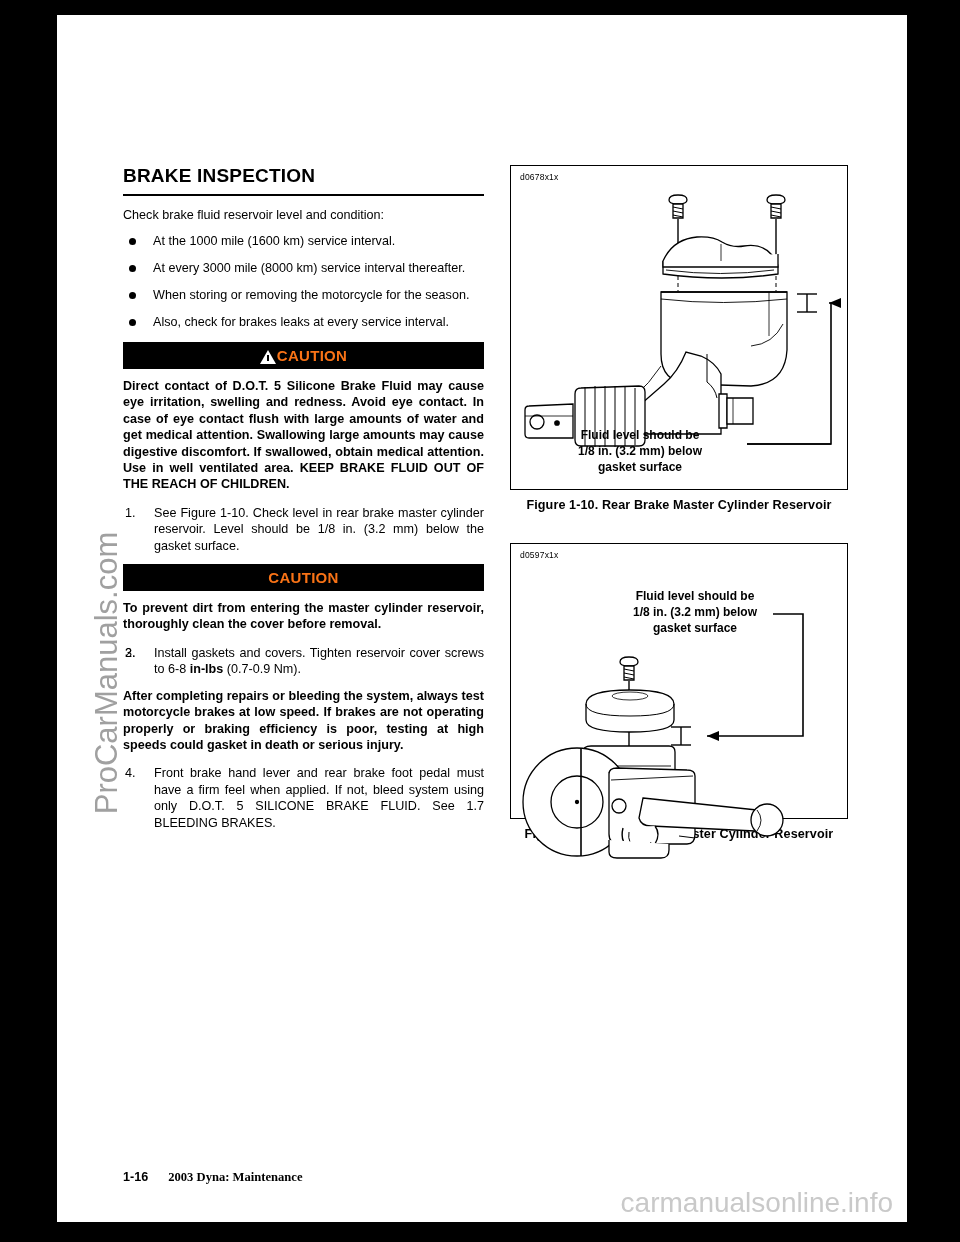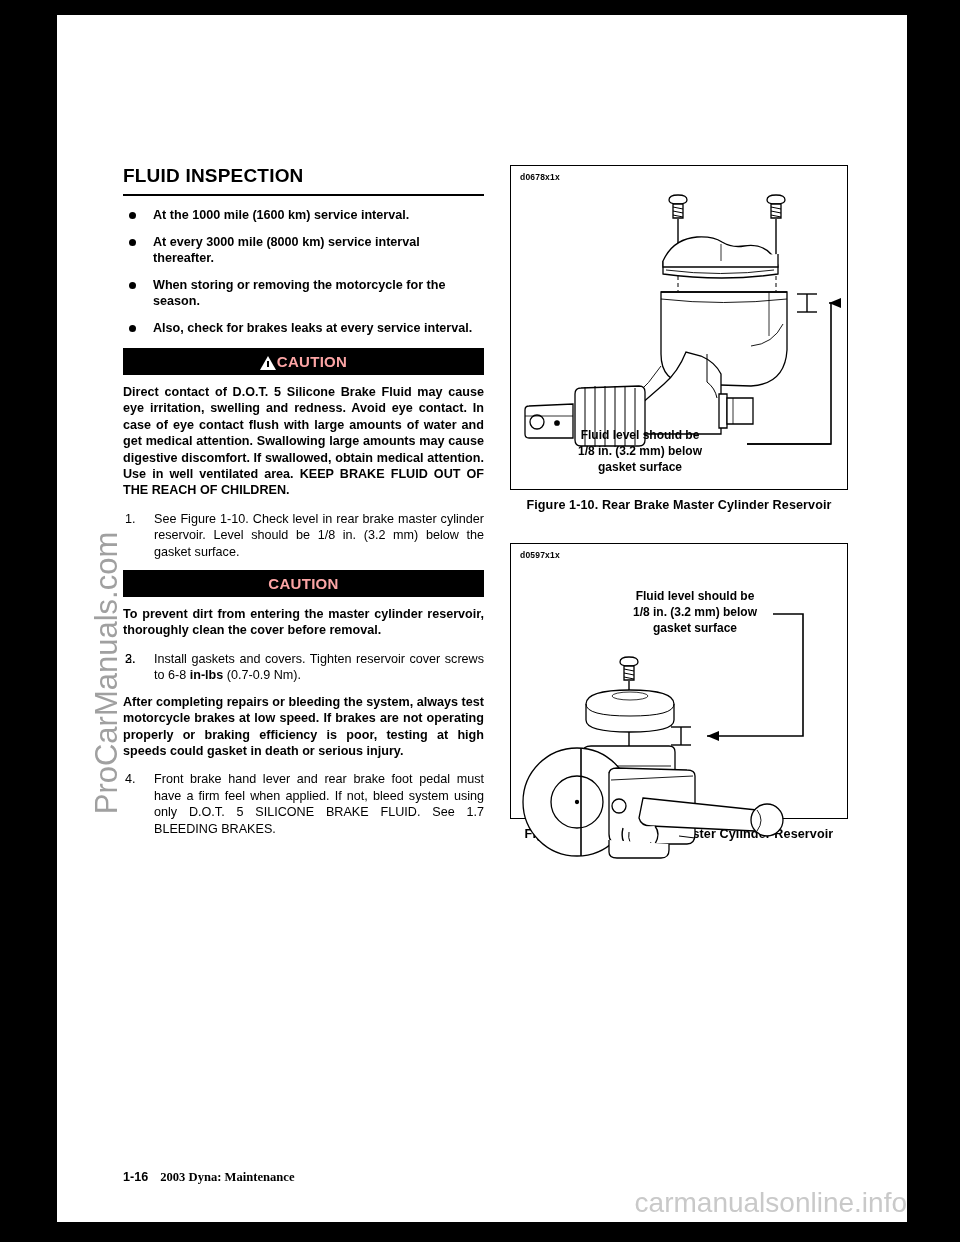--- a/index.html
+++ b/index.html
@@ -33,21 +33,21 @@
     transform-origin: center center;
     font-size: 31px;
     color: #a0a0a0;
     letter-spacing: 0px;
     white-space: nowrap;
     text-align: center;
     pointer-events: none;
   }
   .wm-bottom {
     position: absolute;
-    right: 0px;
+    right: 14px;
     bottom: 3px;
     font-size: 28px;
     color: #c9c9c9;
     white-space: nowrap;
     pointer-events: none;
   }
   
   .hdr {
     position: absolute;
     left: 66px;
@@ -100,42 +100,41 @@
   p.body {
     font-size: 12.6px;
     line-height: 16px;
     margin: 0 0 10px 0;
     color: #000;
   }
   ul.bullets {
     list-style: none;
     margin: 0 0 12px 0;
     padding: 0;
-    font-weight: bold;
   }
   ul.bullets li {
     position: relative;
     font-size: 12.6px;
     line-height: 16px;
     padding-left: 30px;
     margin-bottom: 11px;
   }
   ul.bullets li .dot {
     position: absolute;
     left: 6px;
     top: 5px;
     width: 7px;
     height: 7px;
     background: #000;
     border-radius: 50%;
   }
   
   .alert-bar {
     background: #000;
-    color: #fca5a5;
+    color: #f97316;
     height: 27px;
     display: flex;
     align-items: center;
     justify-content: center;
     margin: 6px 0 9px 0;
   }
   .alert-bar .tri {
     display: inline-block;
     width: 0;
     height: 0;
@@ -193,21 +192,21 @@
     border: 1.5px solid #000;
     position: relative;
     background: #fff;
     box-sizing: border-box;
   }
   .fig-id {
     position: absolute;
     left: 9px;
     top: 6px;
     font-size: 8.5px;
-    font-weight: bold;
+    font-weight: normal;
     letter-spacing: 0.2px;
   }
   .fig-cap {
     text-align: center;
     font-size: 12.6px;
     font-weight: bold;
     margin: 8px 0 0 0;
     letter-spacing: 0.1px;
   }
   .fig-note {
@@ -222,23 +221,24 @@
 </head>
 <body>
 
 <div class="page">
 
   <div class="wm-left">ProCarManuals.com</div>
 
 
   <div class="col-left">
 
-    <h2 class="sec">FLUID INSPECTION</h2>
+    <h2 class="sec">BRAKE INSPECTION</h2>
     <div class="sec-rule"></div>
 
+    <p class="body">Check brake fluid reservoir level and condition:</p>
 
     <ul class="bullets">
       <li><span class="dot"></span><span>At the 1000 mile (1600 km) service interval.</span></li>
       <li><span class="dot"></span><span>At every 3000 mile (8000 km) service interval thereafter.</span></li>
       <li><span class="dot"></span><span>When storing or removing the motorcycle for the season.</span></li>
       <li><span class="dot"></span><span>Also, check for brakes leaks at every service interval.</span></li>
     </ul>
 
     <div class="alert-bar">
       <span class="tri"></span>
@@ -408,20 +408,20 @@
           <path d="M118,288 q-2,12 8,16 q10,4 14,-6" stroke-width="1"></path>
           <path d="M98,296 L98,308 q0,6 8,6 L150,314 q8,0 8,-8 L158,300" fill="#fff"></path>
           <path d="M168,292 L184,294" stroke-width="1"></path>
         </g>
       </svg>
     </div>
     <div class="fig-cap">Figure 1-11. Front Brake Master Cylinder Reservoir</div>
 
   </div>
 
-  <div style="position:absolute; left:66px; bottom:37px; display:flex; gap:12px;">
+  <div style="position:absolute; left:66px; bottom:37px; display:flex; gap:20px;">
     <span style="font-size:12.6px; font-weight:bold;">1-16</span>
     <span style="font-size:12.6px; font-weight:bold;font-family:Liberation Serif, serif;">2003 Dyna: Maintenance</span>
   </div>
 
   <div class="wm-bottom">carmanualsonline.info</div>
 
 </div>
 
 </body></html>

